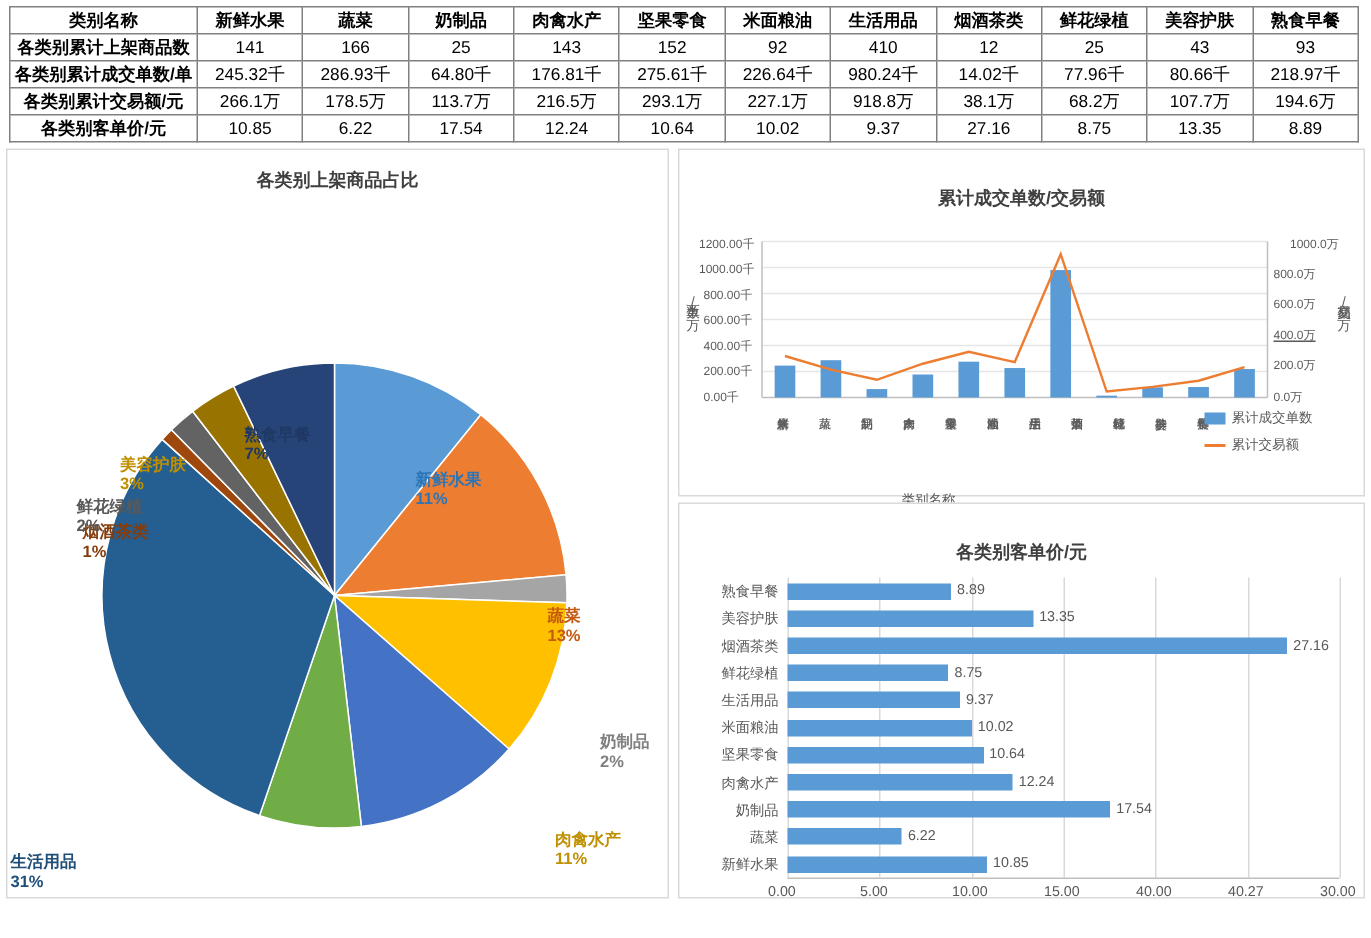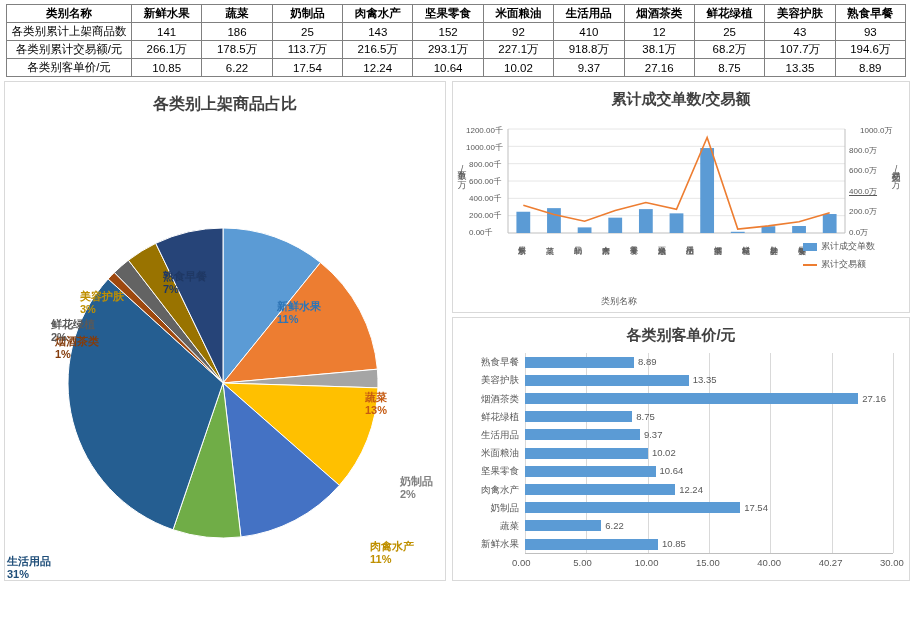--- a/index.html
+++ b/index.html
@@ -16,41 +16,41 @@
   table.data{border-collapse:collapse;width:900px;table-layout:fixed;}
   table.data td{
     border:1px solid #808080;
     text-align:center;
     font-size:11.5px;
     height:17px;
     padding:0 2px;
     white-space:nowrap;
     overflow:hidden;
   }
-  table.data tr td:first-child{font-weight:normal;text-align:center;width:120px;}
+  table.data tr td:first-child{font-weight:bold;text-align:center;width:120px;}
   table.data tr:first-child td{font-weight:bold;}
   
   .panels{position:relative;width:914px;height:505px;}
   .panel{
     position:absolute;
     border:1px solid #d9d9d9;
     background:#fff;
     box-sizing:border-box;
   }
   #pie-panel{left:4px;top:4px;width:442px;height:500px;}
   #line-panel{left:452px;top:4px;width:458px;height:232px;}
   #bar-panel{left:452px;top:240px;width:458px;height:264px;}
   .panel-title{
     text-align:center;
-    font-size:15px;
+    font-size:12px;
     font-weight:bold;
     color:#404040;
-    margin-top:8px;
-  }
-  #pie-panel .panel-title{font-size:16px;margin-top:12px;}
+    margin-top:24px;
+  }
+  #pie-panel .panel-title{font-size:12px;margin-top:12px;}
   
   .pie-area{position:relative;width:442px;height:440px;}
   .pie-label{
     position:absolute;
     font-size:11px;
     font-weight:bold;
     line-height:1.15;
     white-space:nowrap;
   }
   .pie-label .pct{display:block;}
@@ -134,30 +134,44 @@
       <td>米面粮油</td>
       <td>生活用品</td>
       <td>烟酒茶类</td>
       <td>鲜花绿植</td>
       <td>美容护肤</td>
       <td>熟食早餐</td>
     </tr>
     <tr>
       <td>各类别累计上架商品数</td>
       <td>141</td>
-      <td>186</td>
+      <td>166</td>
       <td>25</td>
       <td>143</td>
       <td>152</td>
       <td>92</td>
       <td>410</td>
       <td>12</td>
       <td>25</td>
       <td>43</td>
       <td>93</td>
+    </tr>
+    <tr>
+      <td>各类别累计成交单数/单</td>
+      <td>245.32千</td>
+      <td>286.93千</td>
+      <td>64.80千</td>
+      <td>176.81千</td>
+      <td>275.61千</td>
+      <td>226.64千</td>
+      <td>980.24千</td>
+      <td>14.02千</td>
+      <td>77.96千</td>
+      <td>80.66千</td>
+      <td>218.97千</td>
     </tr>
     <tr>
       <td>各类别累计交易额/元</td>
       <td>266.1万</td>
       <td>178.5万</td>
       <td>113.7万</td>
       <td>216.5万</td>
       <td>293.1万</td>
       <td>227.1万</td>
       <td>918.8万</td>

